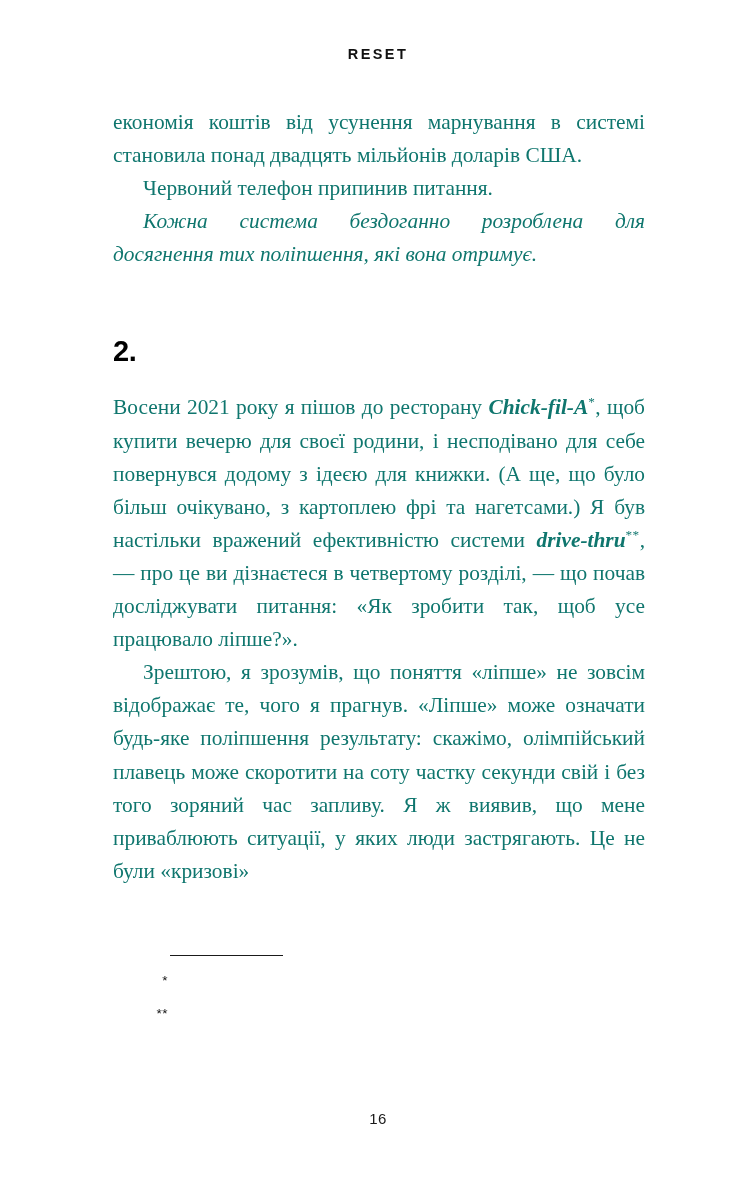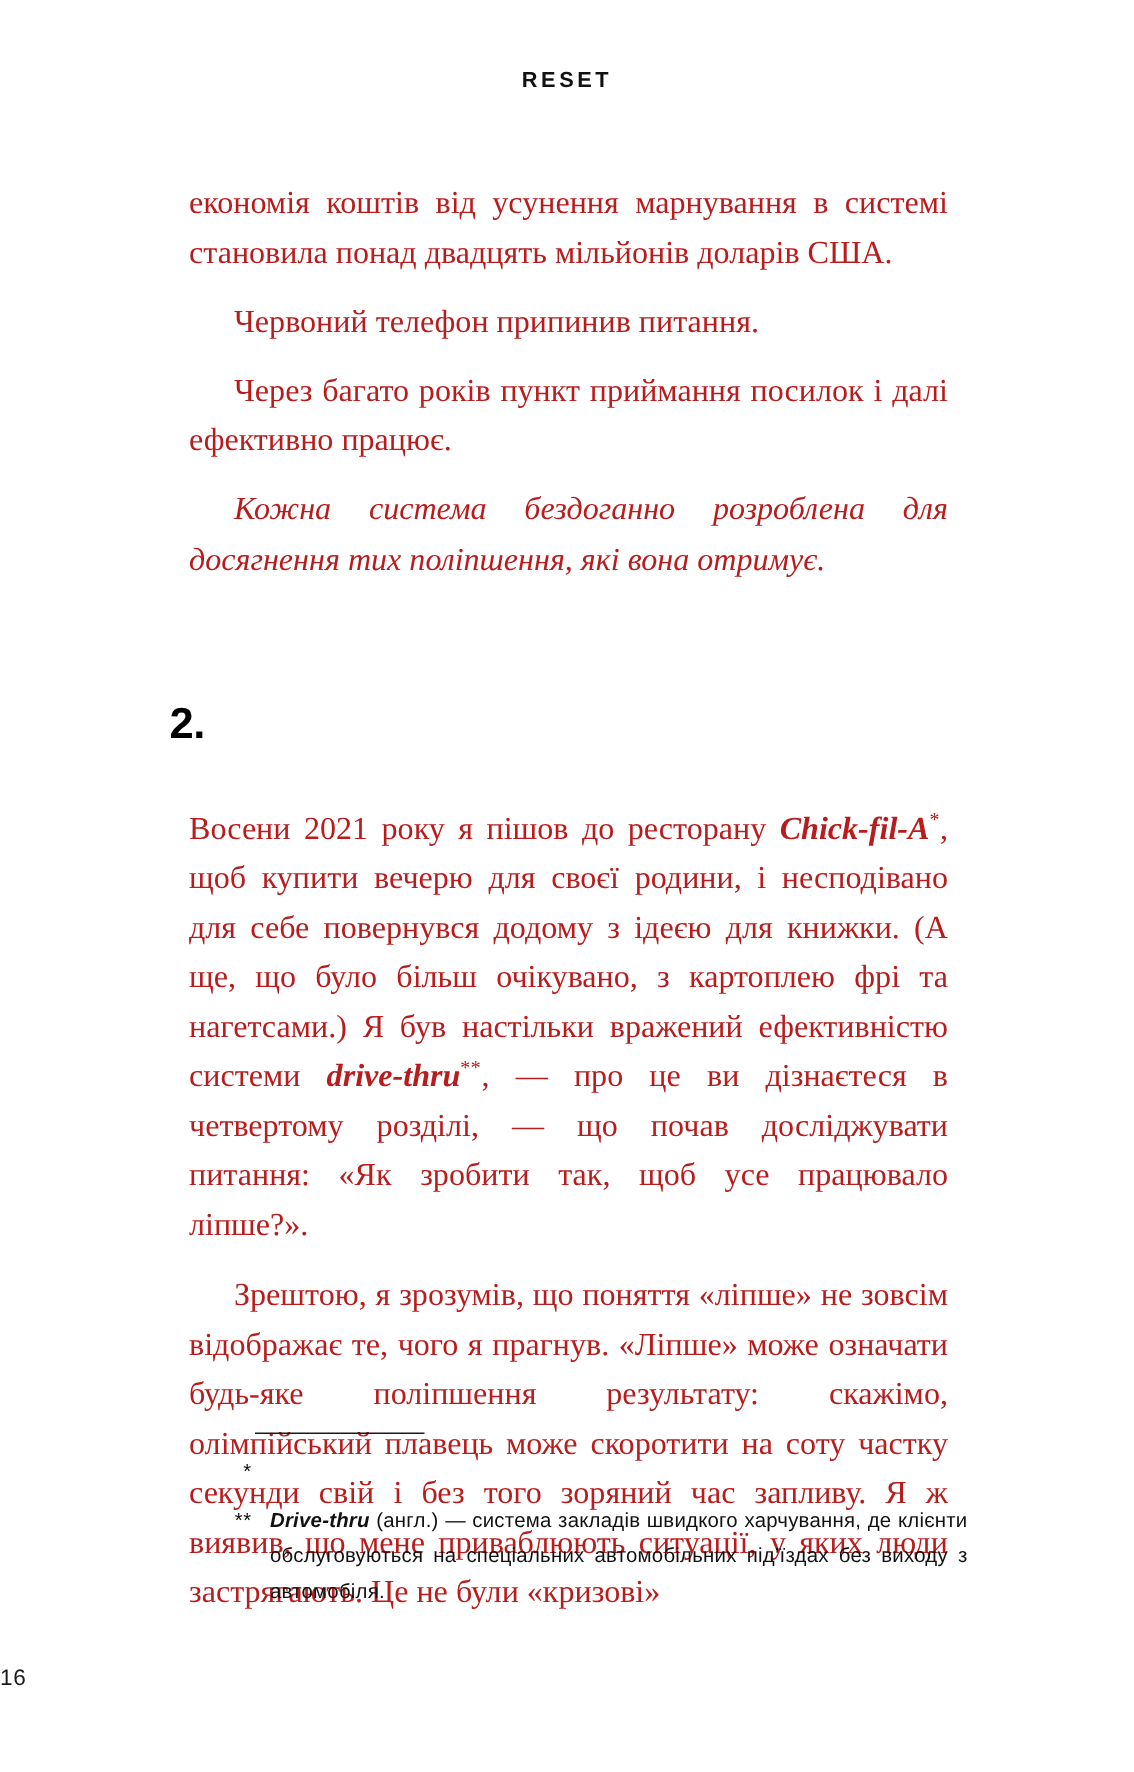--- a/index.html
+++ b/index.html
@@ -40,27 +40,27 @@
 
   
   .column {
     position: absolute;
     left: 113px;
     top: 106px;
     width: 532px;
   }
 
   p.body {
-    margin: 13px;
+    margin: 0;
     font-size: 21.4px;
     line-height: 33.1px;
     text-align: justify;
     text-justify: inter-word;
     hyphens: manual;
-    color: #b91c1c;
+    color: #0f766e;
   }
   p.body.indent {
     text-indent: 30px;
   }
   p.body.italic {
     font-style: italic;
     text-indent: 30px;
   }
 
   .it { font-style: italic; font-weight: bold; }
@@ -127,40 +127,40 @@
     letter-spacing: 0.15px;
   }
   .fn-text .it { font-style: italic; }
 
   
   .folio {
     position: absolute;
     left: 0;
     top: 1110px;
     width: 756px;
+    text-align: center;
     font-family: "Liberation Sans", "DejaVu Sans", sans-serif;
     font-size: 15px;
     color: #1a1a1a;
     letter-spacing: 0.5px;
   }
 </style>
 </head>
 <body>
 
 <div class="page">
 
   <div class="running-head">RESET</div>
 
   <div class="column">
 
     <p class="body">економія коштів від усунення марнування в системі становила понад двадцять мільйонів доларів США.</p>
 
     <p class="body indent">Червоний телефон припинив питання.</p>
 
-    <p class="body indent">Через багато років пункт приймання посилок і далі ефективно працює.</p>
 
     <p class="body italic">Кожна система бездоганно розроблена для досягнення тих поліпшення, які вона отримує.</p>
 
     <div class="gap-before-section"></div>
 
     <p class="section-number">2.</p>
 
     <div class="gap-after-section"></div>
 
     <p class="body"><span>Восени 2021 року я пішов до ресторану </span><span class="it">Chick-fil-A</span><sup class="fn">*</sup><span>, щоб купити вечерю для своєї родини, і несподівано для себе повернувся додому з ідеєю для книжки. (А ще, що було більш очікувано, з картоплею фрі та нагетсами.) Я був настільки вражений ефективністю системи </span><span class="it">drive-thru</span><sup class="fn">**</sup><span>, — про це ви дізнаєтеся в четвертому розділі, — що почав досліджувати питання: «Як зробити так, щоб усе працювало ліпше?».</span></p>
@@ -171,19 +171,18 @@
 
   <div class="footnotes">
     <div class="fn-rule"></div>
 
     <div class="fn-row">
       <div class="fn-marker">*</div>
     </div>
 
     <div class="fn-row">
       <div class="fn-marker">**</div>
-      <div class="fn-text"><span class="it">Drive-thru</span><span> (англ.) — система закладів швидкого харчування, де клієнти обслуговуються на спеціальних автомобільних під’їздах без виходу з автомобіля.</span></div>
     </div>
   </div>
 
   <div class="folio">16</div>
 
 </div>
 
 </body></html>

